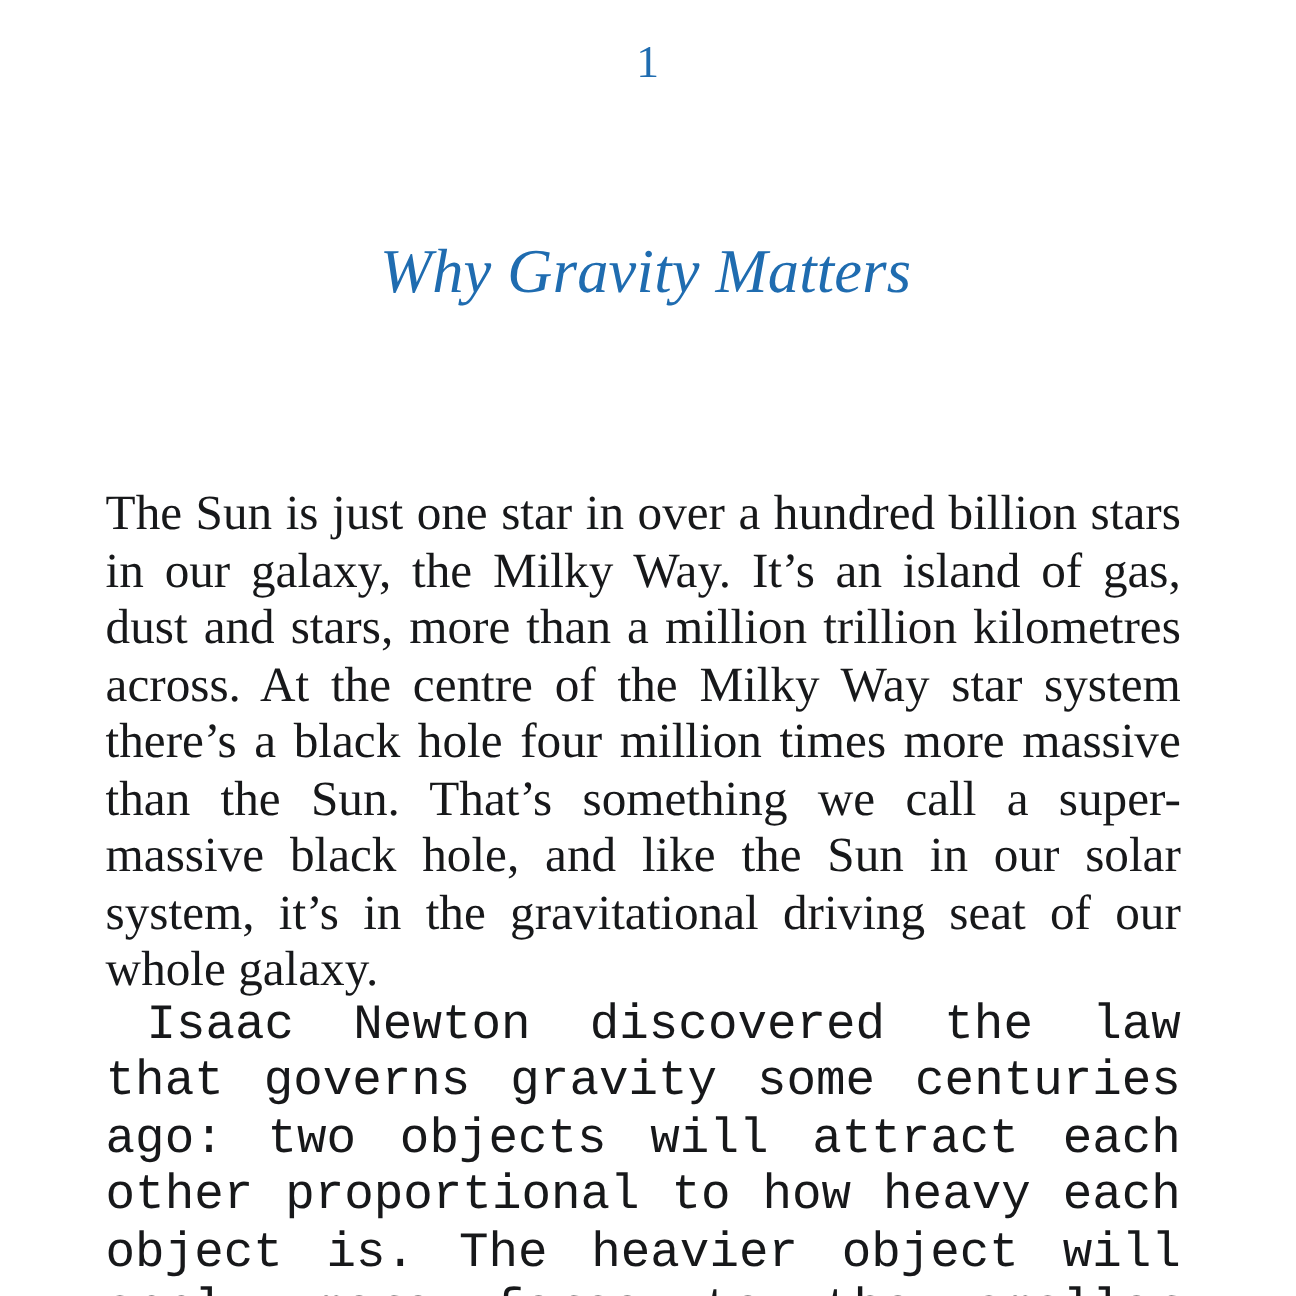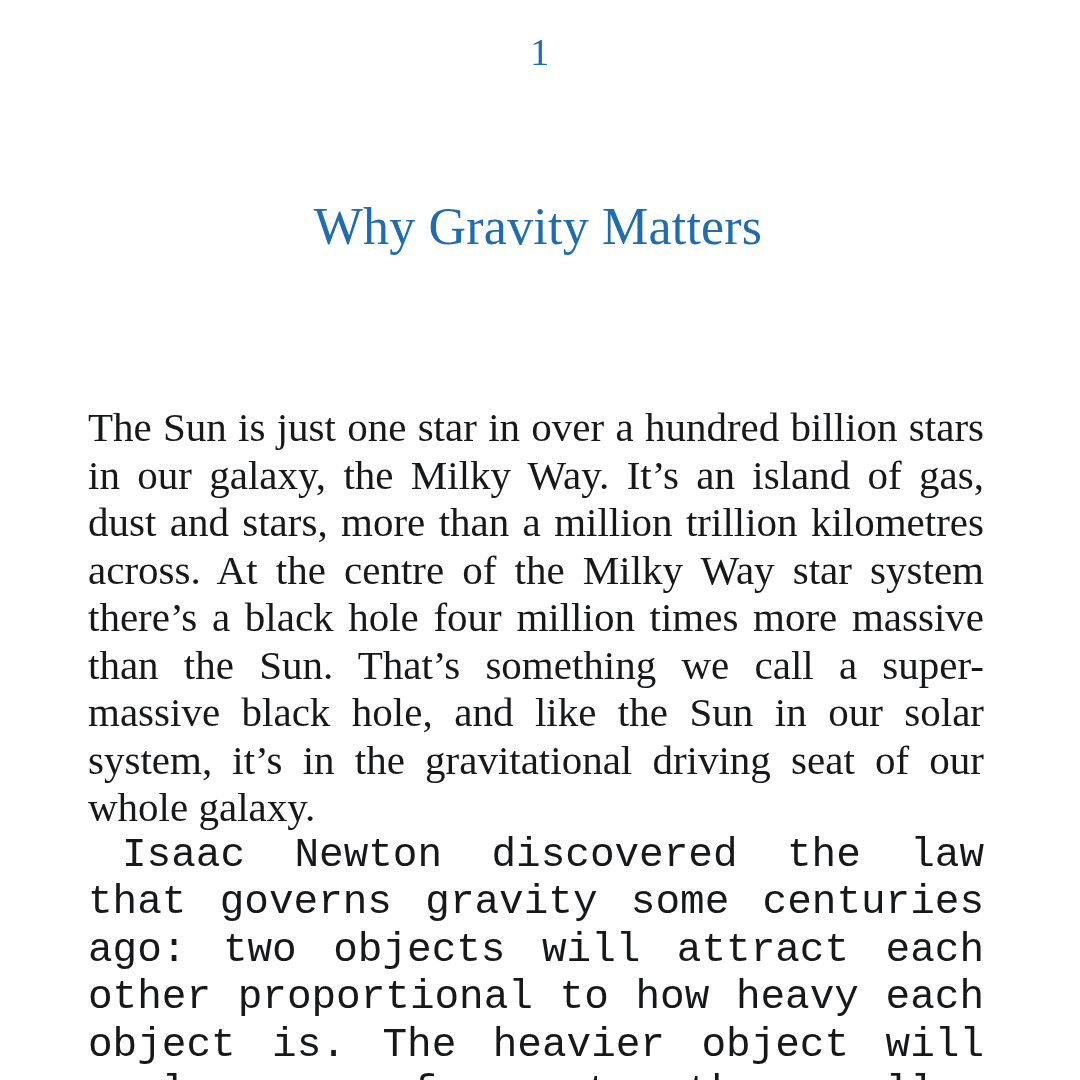--- a/index.html
+++ b/index.html
@@ -32,20 +32,21 @@
     top: 162px;
     left: 0;
     width: 1076px;
     text-align: center;
     font-size: 52px;
     color: #1f6cb0;
     font-family: "Liberation Serif", "DejaVu Serif", serif;
     font-weight: normal;
     letter-spacing: 0.2px;
     line-height: 1.15;
+    font-style: italic;
   }
   .body-text {
     position: absolute;
     top: 404px;
     left: 88px;
     width: 896px;
     font-size: 41px;
     line-height: 47.5px;
     text-align: justify;
     text-justify: inter-word;

